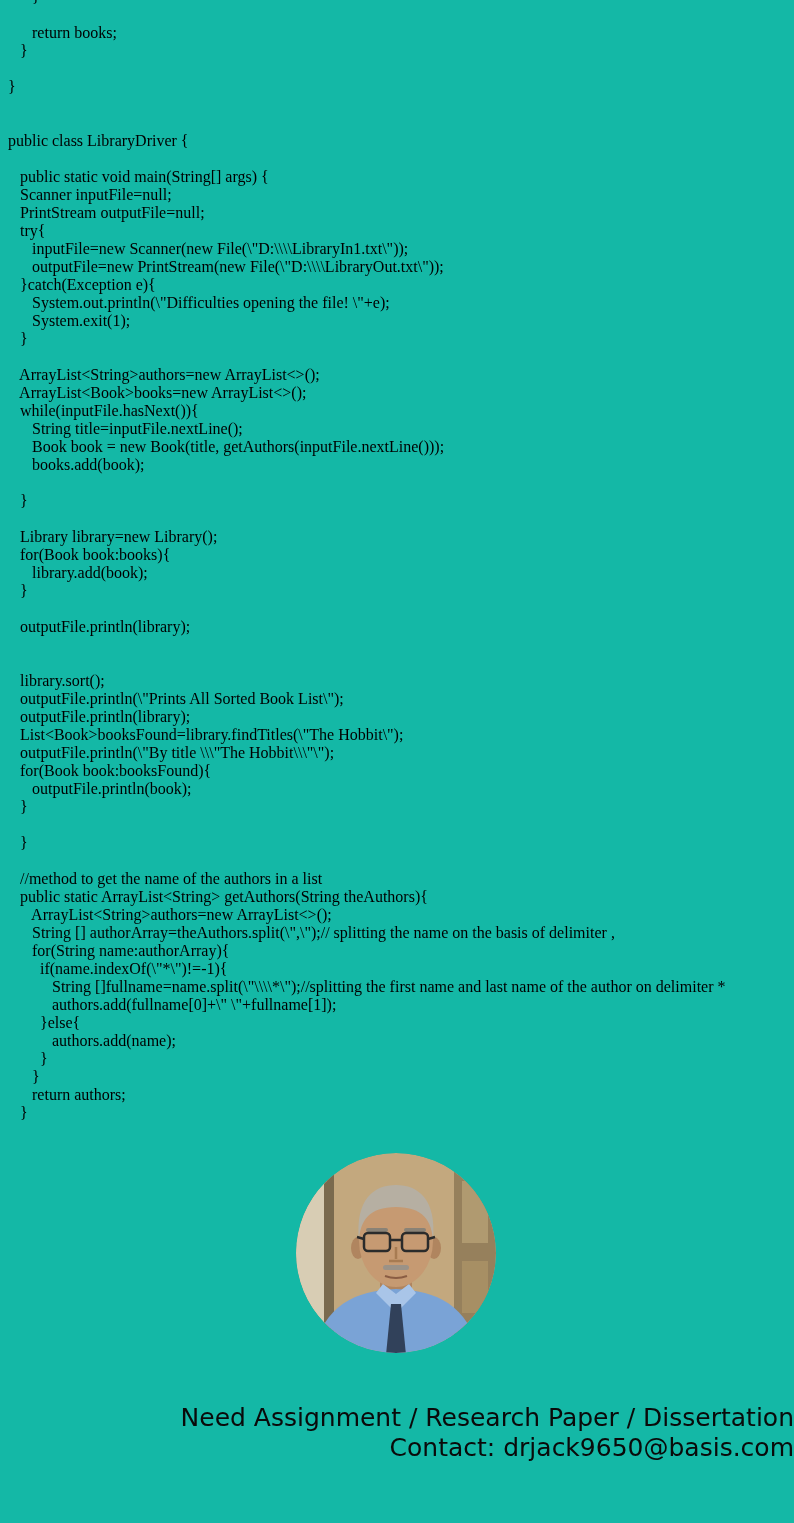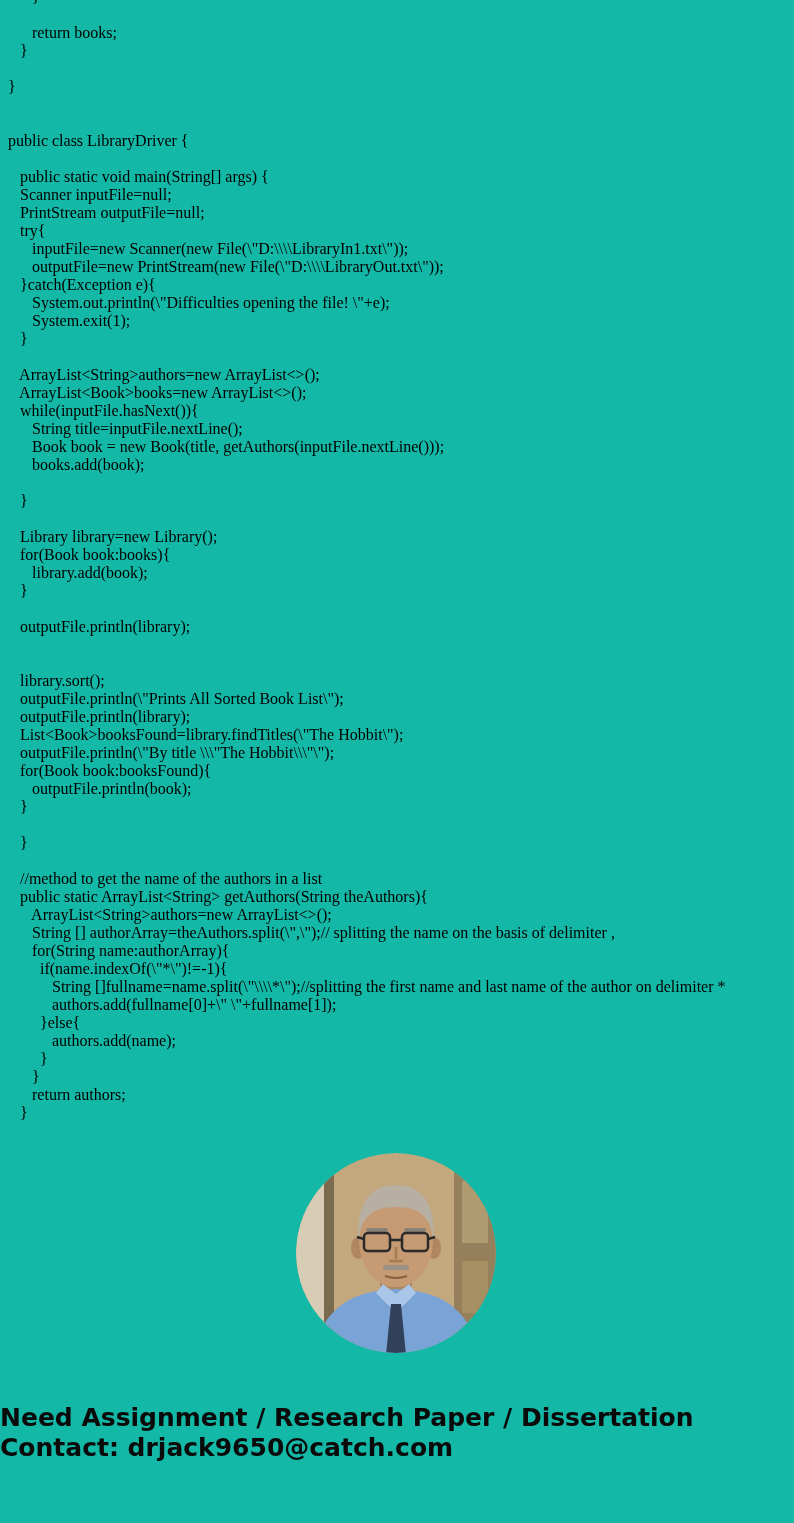--- a/index.html
+++ b/index.html
@@ -28,23 +28,23 @@
     height: 200px;
     border-radius: 50%;
     overflow: hidden;
   }
   .avatar svg { display: block; }
   .footer {
     position: absolute;
     top: 1403px;
     left: 0;
     width: 100%;
-    text-align: left;
+    text-align: right;
     font-family: "DejaVu Sans", sans-serif;
-    font-weight: 700;
+    font-weight: 400;
     font-size: 25px;
     line-height: 30px;
     color: #0a0a0a;
   }
 </style>
 </head>
 <body>
 
 <div class="page">
 
@@ -155,16 +155,16 @@
 
         <rect x="87" y="112" width="26" height="5" rx="2.5" fill="#9b9287"></rect>
 
         <path d="M89 123 Q100 127 111 123" stroke="#8a5d43" stroke-width="2" fill="none"></path>
       </g>
     </svg>
   </div>
 
   <div class="footer">
     <div>Need Assignment / Research Paper / Dissertation</div>
-    <div>Contact: drjack9650@catch.com</div>
+    <div>Contact: drjack9650@basis.com</div>
   </div>
 
 </div>
 
 </body></html>

